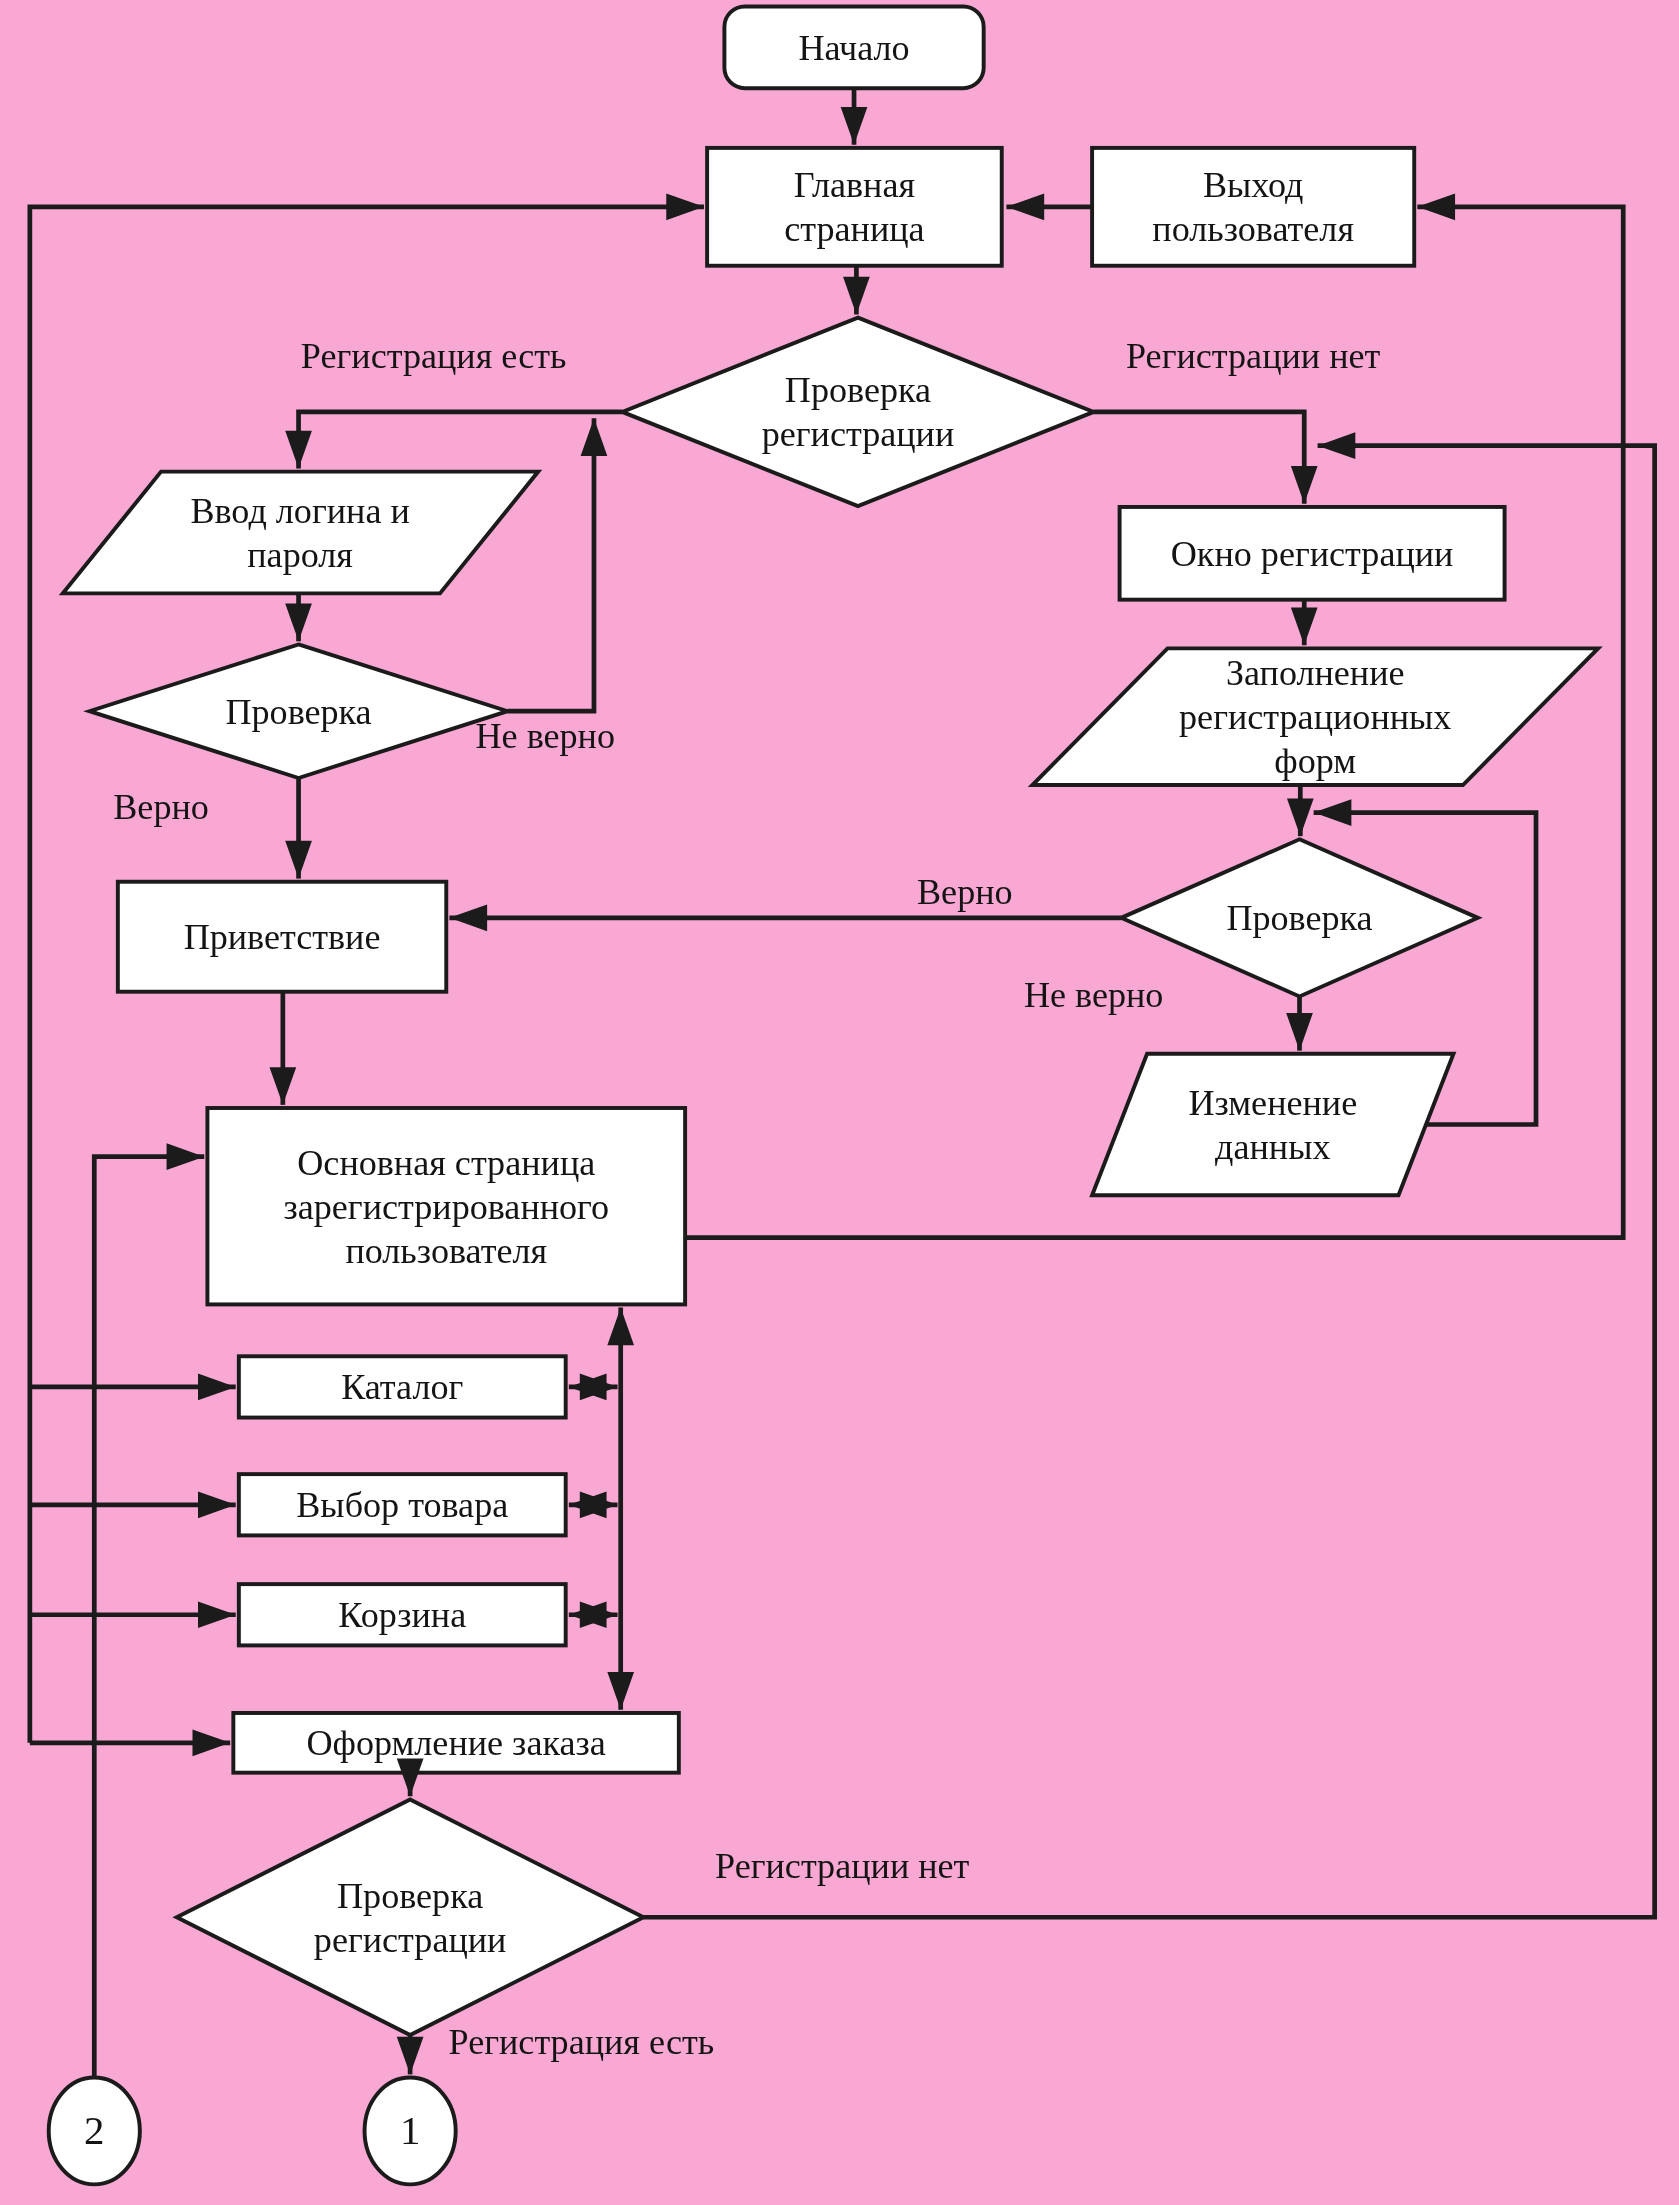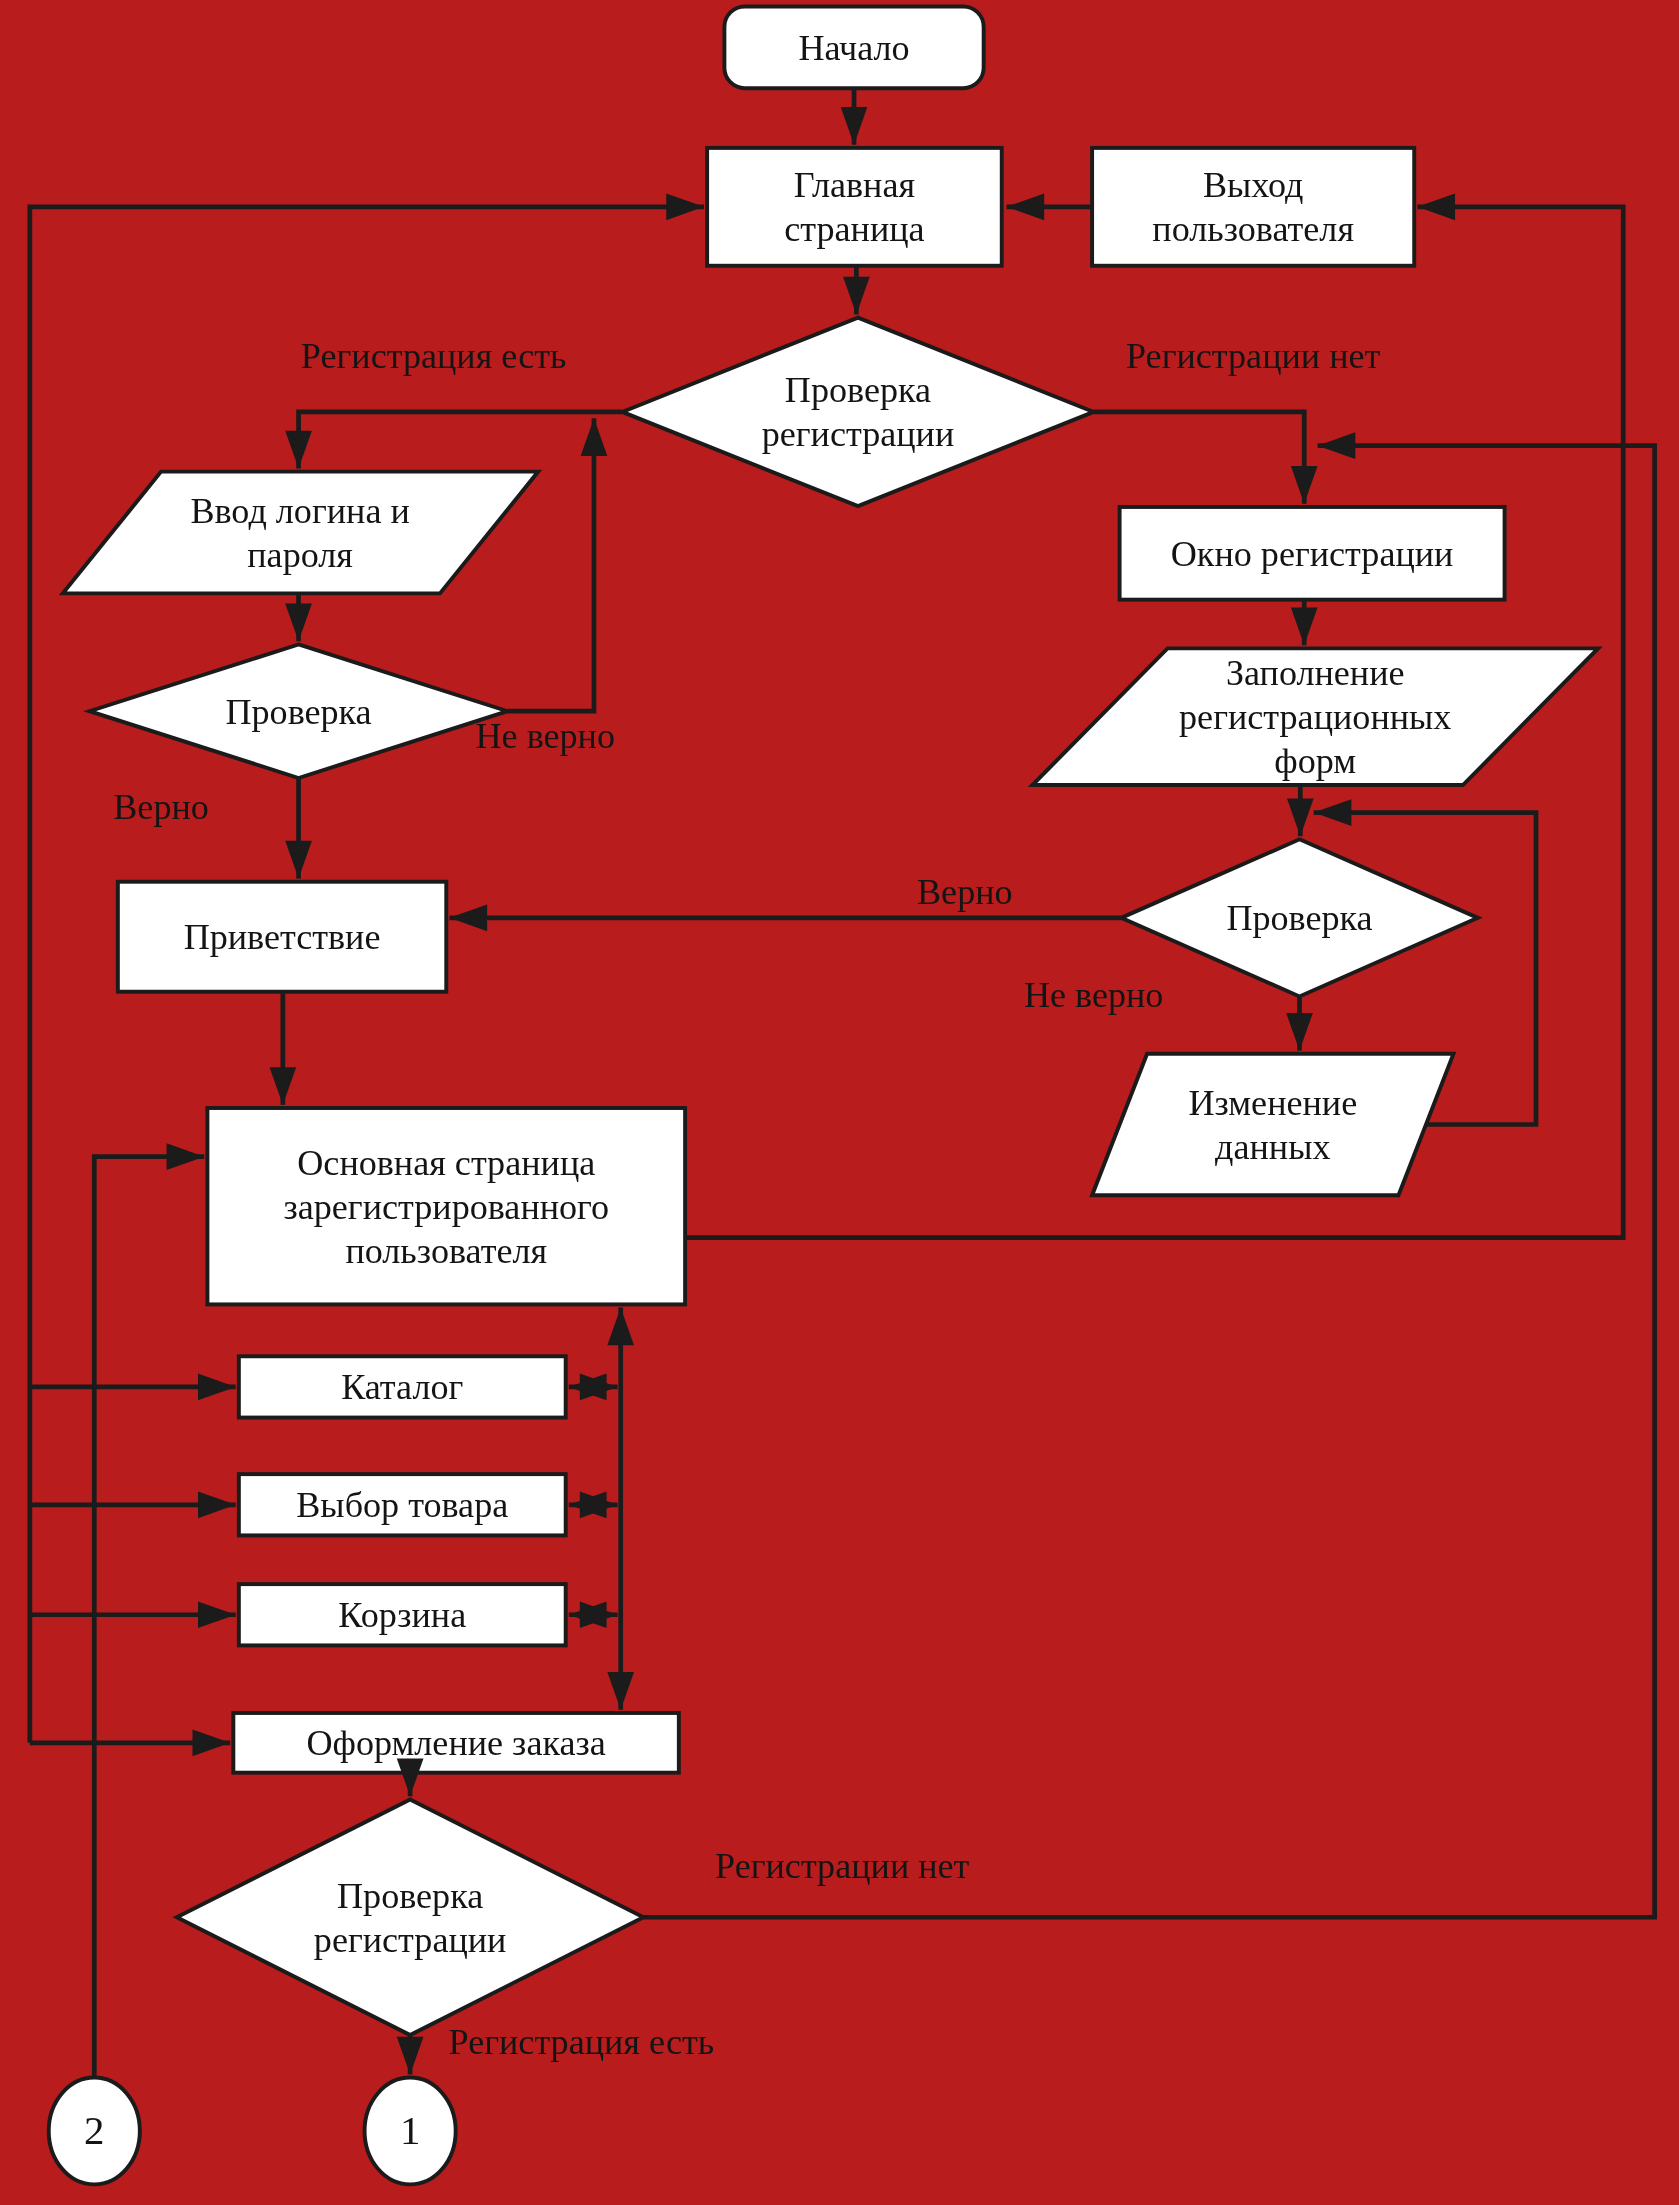--- a/index.html
+++ b/index.html
@@ -1,18 +1,18 @@
 <!DOCTYPE html>
 <html style="font-size:12.6px"><head>
 <meta charset="utf-8">
 <style>
   html, body { margin: 0; padding: 0; background: #e8e8e8; }
   .stage {
     width: 1679px; height: 2205px;
-    background: #b91c1c;
+    background: #f9a8d4;
     position: relative;
     margin: 0 auto;
     font-family: "Liberation Serif", "DejaVu Serif", serif;
   }
   svg { display: block; }
   .shape  { fill: #ffffff; stroke: #1b1b1b; stroke-width: 5; stroke-linejoin: miter; }
   .edge   { fill: none; stroke: #1b1b1b; stroke-width: 6; stroke-linejoin: miter; }
   .arrow  { fill: #1b1b1b; stroke: none; }
   .nodelabel, .edgelabel, .connlabel {
     fill: #141414;

